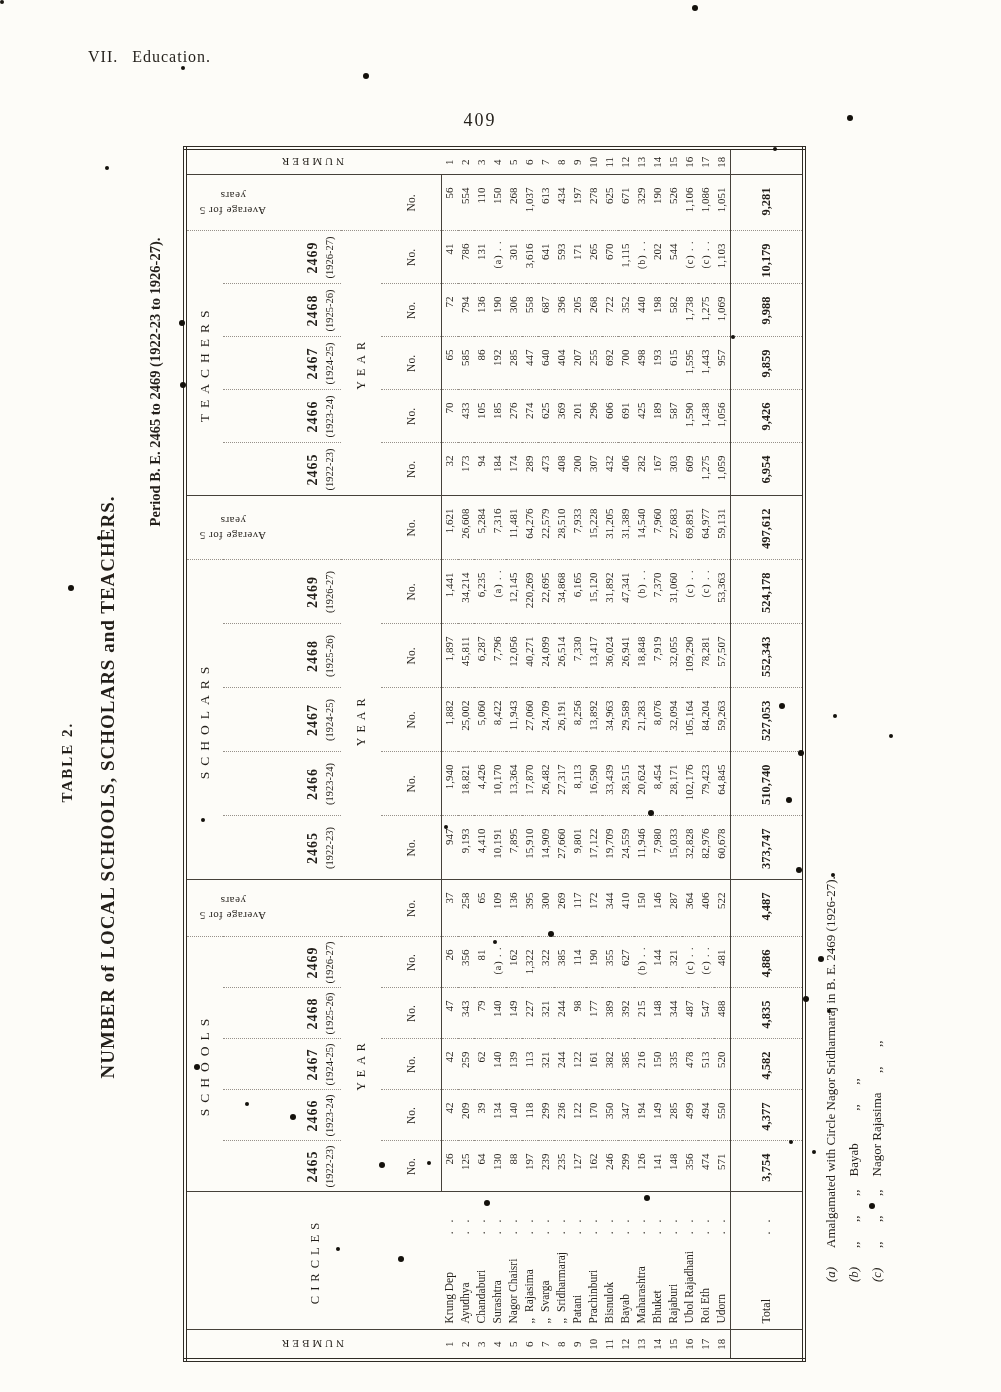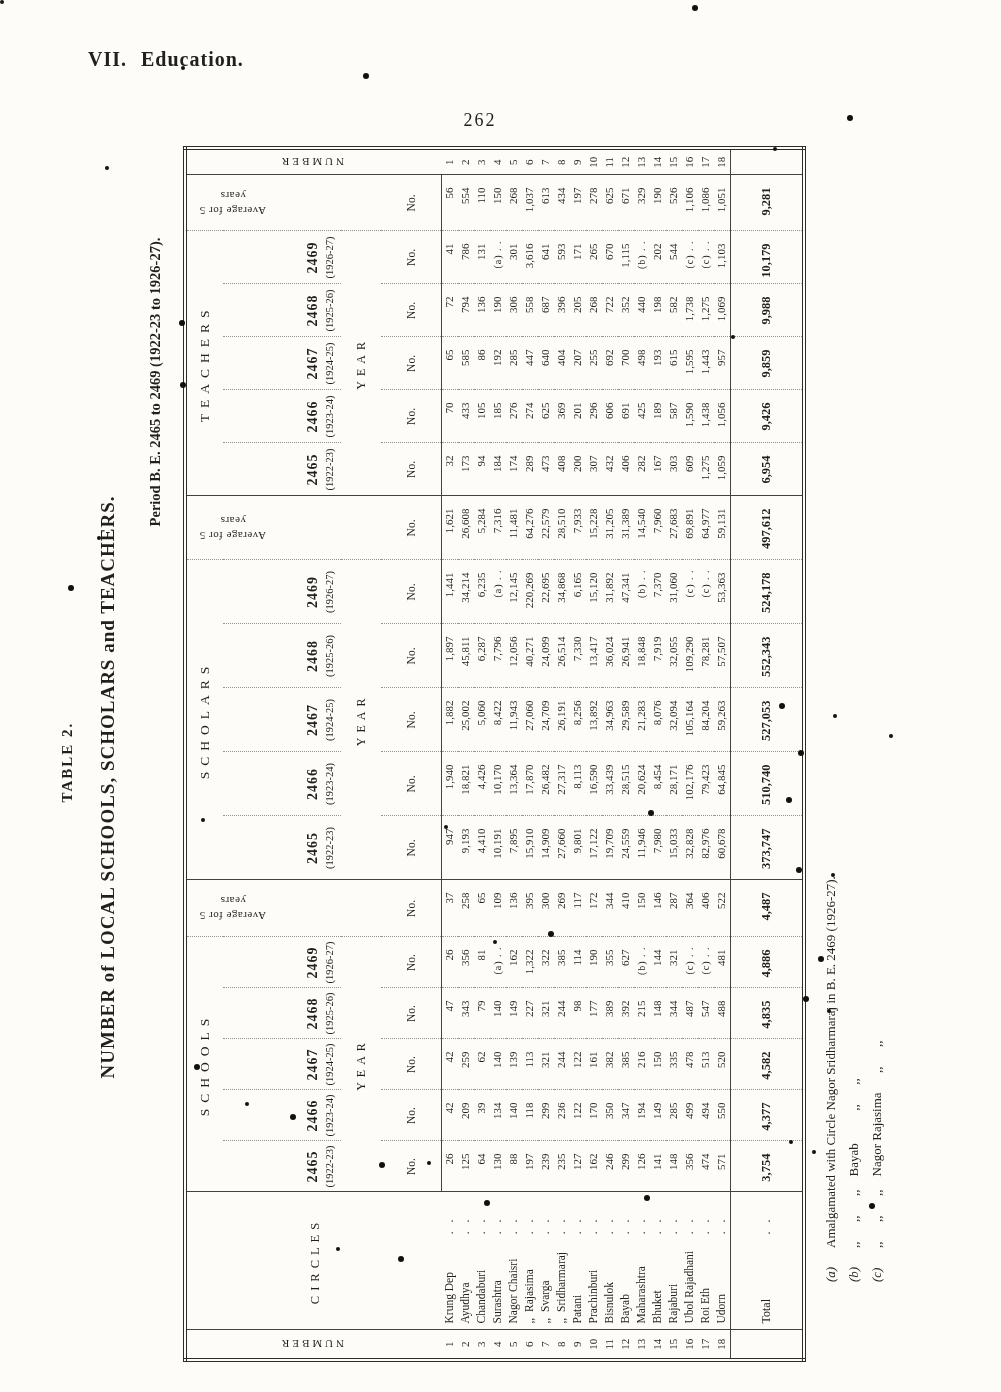--- a/index.html
+++ b/index.html
@@ -1,21 +1,21 @@
 <!DOCTYPE html>
 <html><head>
 <meta charset="utf-8">
 <style>
   html,body{margin:0;padding:0;}
   body{
     width:1001px;height:1392px;position:relative;overflow:hidden;
     background:#fdfcf8;color:#231f1a;
     font-family:"Liberation Serif","DejaVu Serif",serif;
   }
-  .chapter{position:absolute;left:88px;top:48px;font-size:20px;font-weight:bold;letter-spacing:1px;}
+  .chapter{position:absolute;left:88px;top:48px;font-size:16px;font-weight:normal;letter-spacing:1px;}
   .chapter .sp{display:inline-block;width:14px;}
   .pageno{position:absolute;left:440px;top:110px;width:80px;text-align:center;font-size:18px;letter-spacing:2px;}
 
   
   .rot-wrap{position:absolute;left:55px;top:150px;width:852px;height:1212px;}
   .readable{width:1212px;height:852px;position:relative;transform-origin:0 0;
             transform:rotate(-90deg) translate(-1212px,0);}
 
   .tbl-label{position:absolute;left:520px;top:4px;width:160px;text-align:center;
              font-size:15px;font-weight:bold;letter-spacing:2px;}
@@ -83,21 +83,21 @@
     804px 997px 0 1px #14110c, 827px 1009px 0 0 #14110c, 195px 1065px 0 1px #14110c,
     245px 1102px 0 0 #14110c, 291px 1115px 0 1px #14110c, 380px 1163px 0 1px #14110c,
     427px 1161px 0 0 #14110c, 485px 1201px 0 1px #14110c, 645px 1196px 0 1px #14110c,
     870px 1204px 0 1px #14110c, 789px 1140px 0 0 #14110c, 812px 1150px 0 0 #14110c,
     399px 1257px 0 1px #14110c, 336px 1247px 0 0 #14110c;}
 </style>
 </head>
 <body>
 
 <div class="chapter"><span>VII.</span><span class="sp"></span><span>Education.</span></div>
-<div class="pageno">262</div>
+<div class="pageno">409</div>
 
 <div class="rot-wrap">
   <div class="readable">
 
     <div class="tbl-label">TABLE 2.</div>
     <div class="main-title">NUMBER of LOCAL SCHOOLS, SCHOLARS and TEACHERS.</div>
     <div class="period">Period B. E. 2465 to 2469 (1922-23 to 1926-27).</div>
 
     <table class="stat">
       <colgroup>

